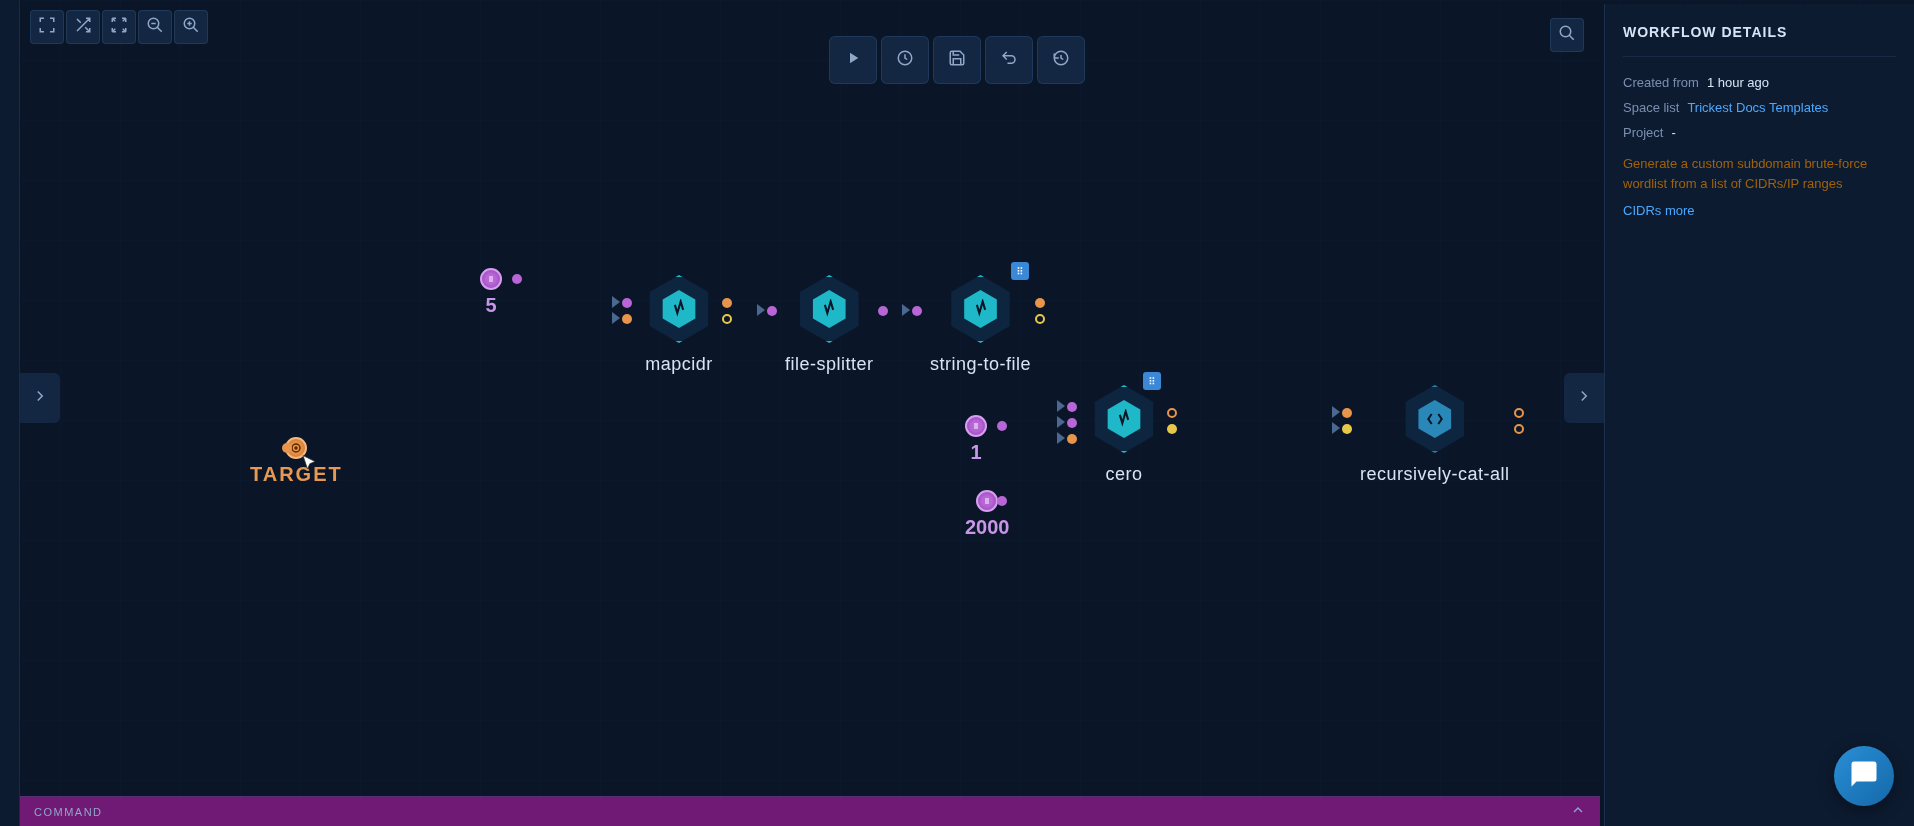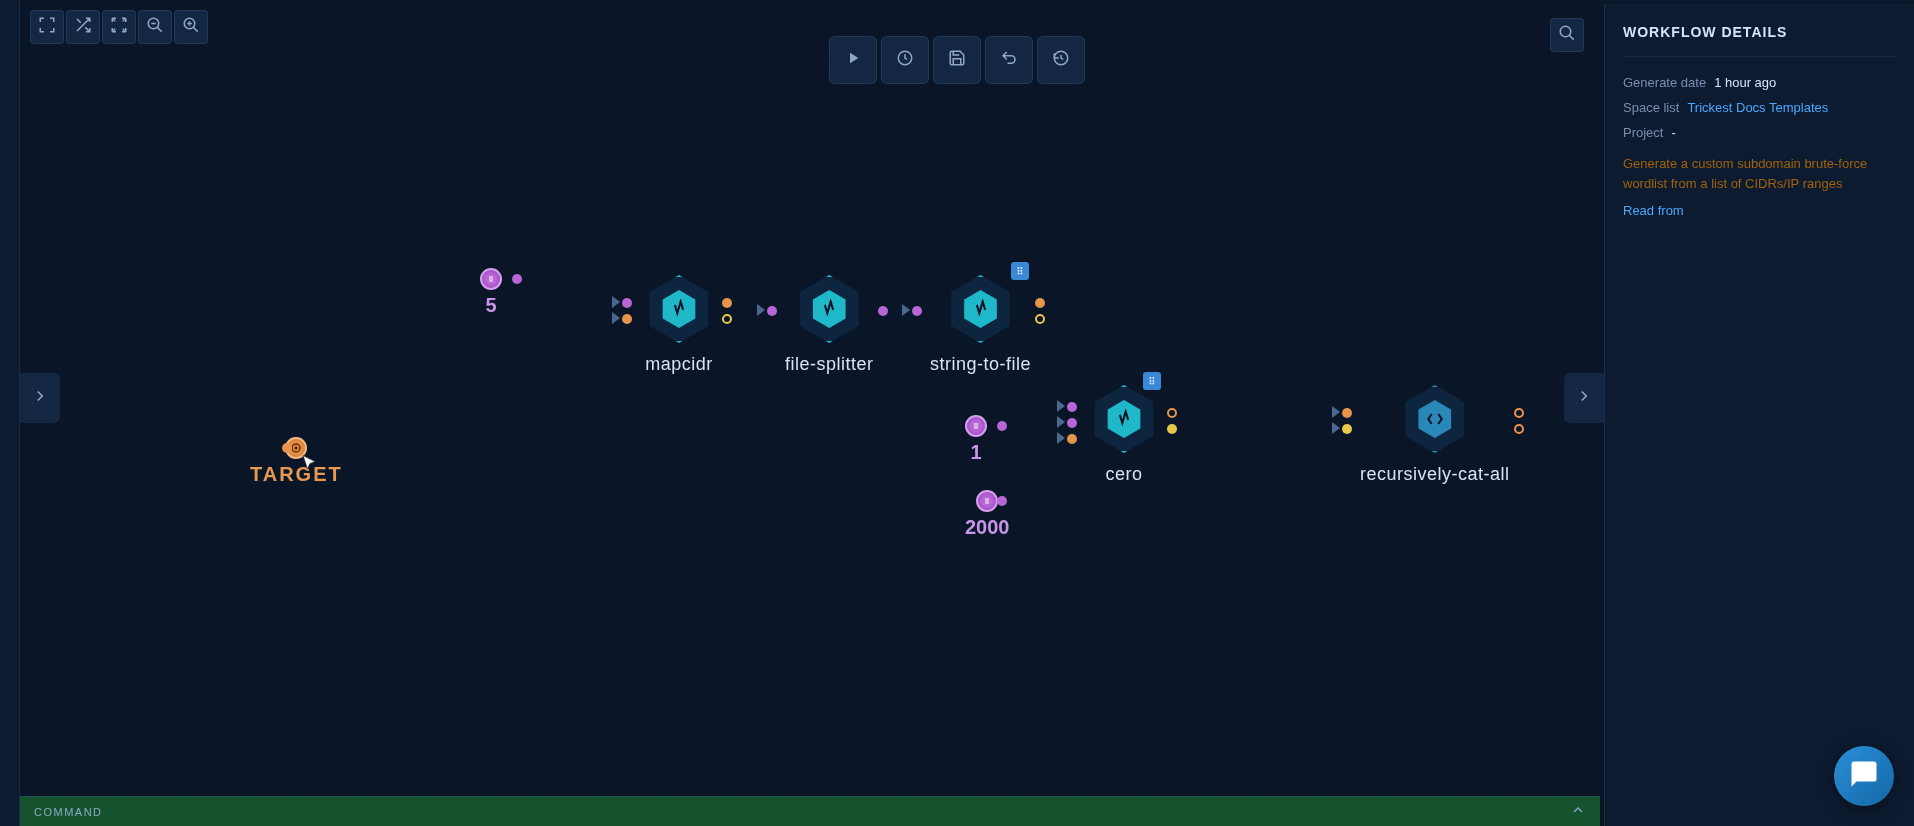--- a/index.html
+++ b/index.html
@@ -253,21 +253,21 @@
 .side-toggle.left { left: 0; border-radius: 0 6px 6px 0; }
 .side-toggle.right { right: 0; border-radius: 6px 0 0 6px; }
 
 
 .command-bar {
   position: absolute;
   bottom: 0;
   left: 20px;
   right: 314px;
   height: 30px;
-  background: #14532d;
+  background: #701a75;
   border-top: 1px solid rgba(50,80,120,0.4);
   display: flex;
   align-items: center;
   padding: 0 14px;
 }
 .command-label {
   font-size: 11px;
   letter-spacing: 1.5px;
   color: #8fa8c8;
 }
@@ -569,33 +569,33 @@
       <svg width="18" height="18" viewBox="0 0 24 24" fill="none" stroke="currentColor" stroke-width="2">
           <path d="M9 18l6-6-6-6"></path>
         </svg>
     </span>
   </div>
 </div>
 
 <div class="details-panel">
   <div class="details-title">WORKFLOW DETAILS</div>
   <div class="detail-row">
-    <span class="detail-label">Generate date</span>
+    <span class="detail-label">Created from</span>
     <span class="detail-value">1 hour ago</span>
   </div>
   <div class="detail-row">
     <span class="detail-label">Space list</span>
     <span class="detail-value link-value">Trickest Docs Templates</span>
   </div>
   <div class="detail-row">
     <span class="detail-label">Project</span>
     <span class="detail-value">-</span>
   </div>
   <div class="detail-desc">Generate a custom subdomain brute-force wordlist from a list of CIDRs/IP ranges</div>
-  <span class="read-more">Read from</span>
+  <span class="read-more">CIDRs more</span>
 </div>
 
 <div class="command-bar">
   <span class="command-label">COMMAND</span>
   <span class="command-expand">
     <svg width="16" height="16" viewBox="0 0 24 24" fill="none" stroke="currentColor" stroke-width="2">
         <path d="M6 15l6-6 6 6"></path>
       </svg>
   </span>
 </div>

